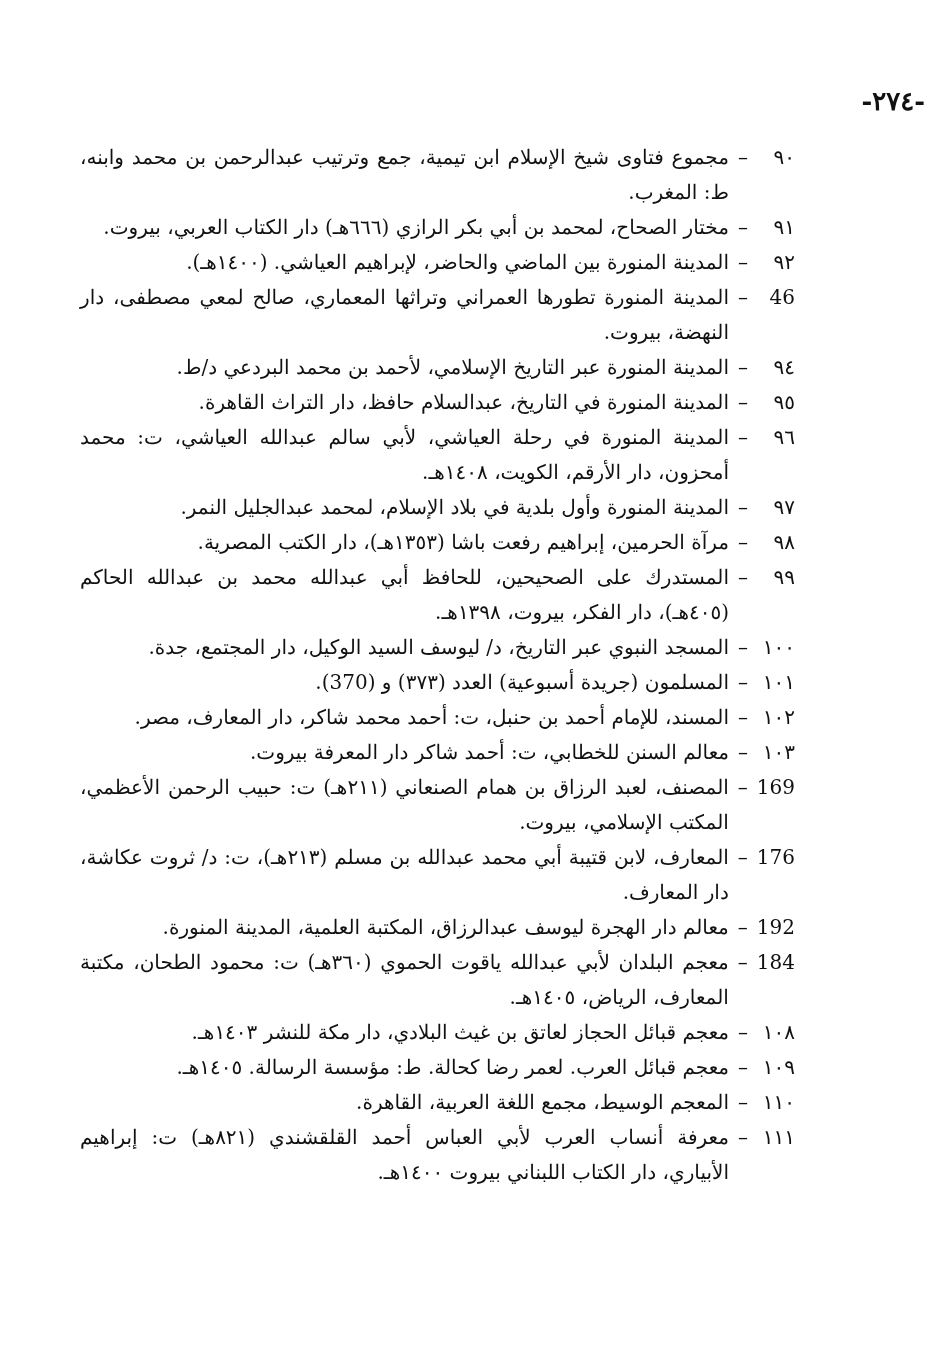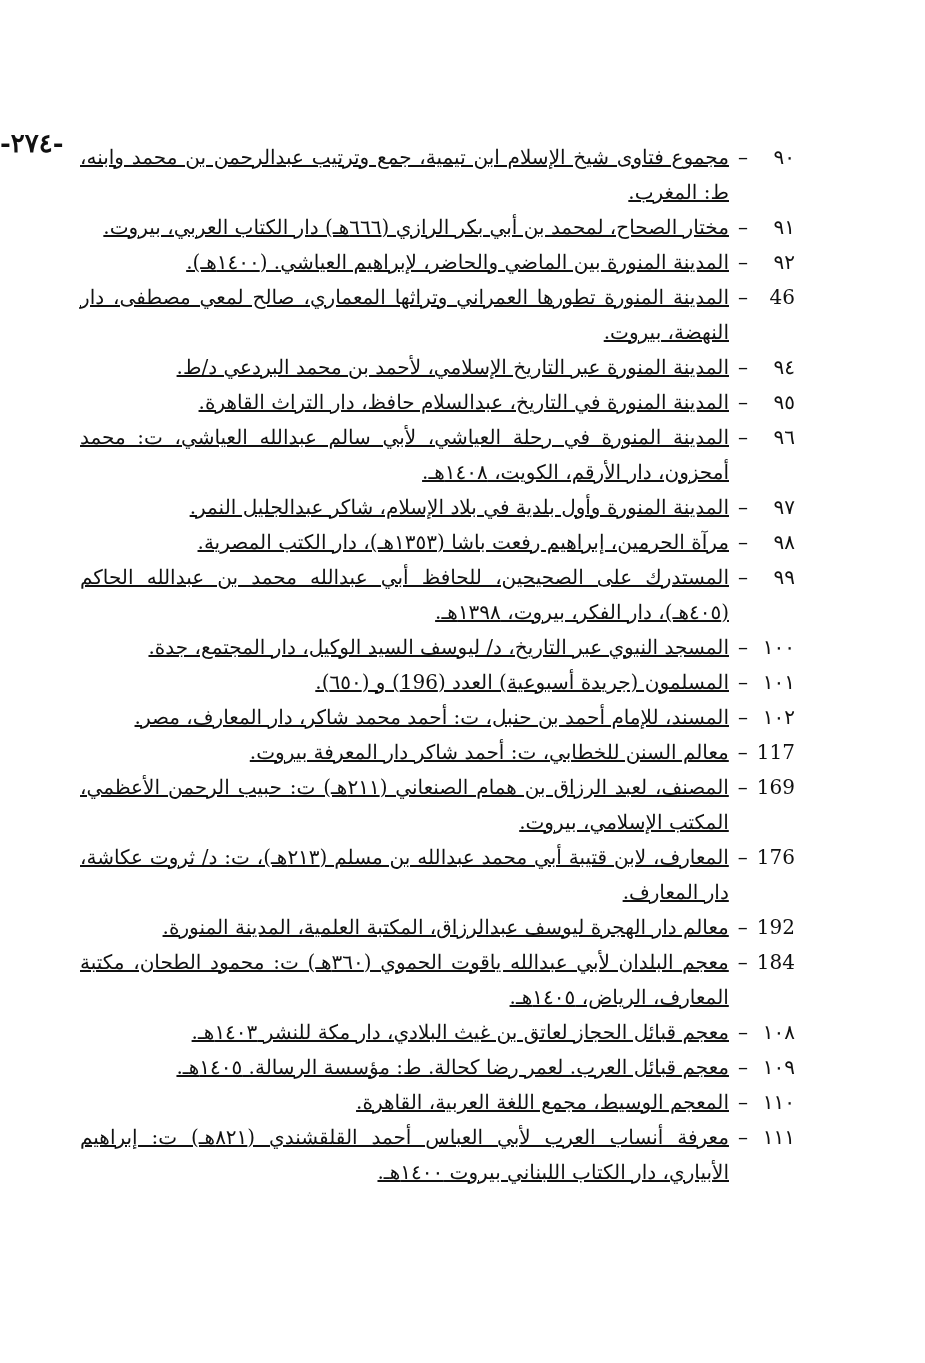--- a/index.html
+++ b/index.html
@@ -13,26 +13,25 @@
       position: relative;
       overflow: hidden;
       font-family: "DejaVu Serif", "Liberation Serif", serif;
       color: #111111;
     }
     .page-number {
       position: absolute;
       top: 86px;
       left: 0;
       width: 925px;
-      text-align: left;
+      text-align: right;
       font-size: 26px;
       font-weight: bold;
       direction: rtl;
       letter-spacing: 1px;
-      margin-top: 42px;
     }
     .entries {
       position: absolute;
       top: 140px;
       left: 80px;
       width: 715px;
       direction: rtl;
     }
     .entry {
       display: flex;
@@ -46,21 +45,20 @@
       white-space: nowrap;
     }
     .entry .dash {
       flex: 0 0 28px;
       text-align: center;
     }
     .entry .text {
       flex: 1 1 auto;
       text-align: justify;
       text-align-last: right;
-      text-decoration: underline;
     }
   </style>
 </head>
 <body>
 
 <div class="page-number">-٢٧٤-</div>
 
 <div class="entries">
   <div class="entry">
     <span class="num">٩٠</span>
@@ -93,49 +91,49 @@
     <span class="text">المدينة المنورة في التاريخ، عبدالسلام حافظ، دار التراث القاهرة.</span>
   </div>
   <div class="entry">
     <span class="num">٩٦</span>
     <span class="dash">–</span>
     <span class="text">المدينة المنورة في رحلة العياشي، لأبي سالم عبدالله العياشي، ت: محمد أمحزون، دار الأرقم، الكويت، ١٤٠٨هـ.</span>
   </div>
   <div class="entry">
     <span class="num">٩٧</span>
     <span class="dash">–</span>
-    <span class="text">المدينة المنورة وأول بلدية في بلاد الإسلام، شاكر عبدالجليل النمر.</span>
+    <span class="text">المدينة المنورة وأول بلدية في بلاد الإسلام، لمحمد عبدالجليل النمر.</span>
   </div>
   <div class="entry">
     <span class="num">٩٨</span>
     <span class="dash">–</span>
     <span class="text">مرآة الحرمين، إبراهيم رفعت باشا (١٣٥٣هـ)، دار الكتب المصرية.</span>
   </div>
   <div class="entry">
     <span class="num">٩٩</span>
     <span class="dash">–</span>
     <span class="text">المستدرك على الصحيحين، للحافظ أبي عبدالله محمد بن عبدالله الحاكم (٤٠٥هـ)، دار الفكر، بيروت، ١٣٩٨هـ.</span>
   </div>
   <div class="entry">
     <span class="num">١٠٠</span>
     <span class="dash">–</span>
     <span class="text">المسجد النبوي عبر التاريخ، د/ ليوسف السيد الوكيل، دار المجتمع، جدة.</span>
   </div>
   <div class="entry">
     <span class="num">١٠١</span>
     <span class="dash">–</span>
-    <span class="text">المسلمون (جريدة أسبوعية) العدد (196) و (٦٥٠).</span>
+    <span class="text">المسلمون (جريدة أسبوعية) العدد (٣٧٣) و (370).</span>
   </div>
   <div class="entry">
     <span class="num">١٠٢</span>
     <span class="dash">–</span>
     <span class="text">المسند، للإمام أحمد بن حنبل، ت: أحمد محمد شاكر، دار المعارف، مصر.</span>
   </div>
   <div class="entry">
-    <span class="num">117</span>
+    <span class="num">١٠٣</span>
     <span class="dash">–</span>
     <span class="text">معالم السنن للخطابي، ت: أحمد شاكر دار المعرفة بيروت.</span>
   </div>
   <div class="entry">
     <span class="num">169</span>
     <span class="dash">–</span>
     <span class="text">المصنف، لعبد الرزاق بن همام الصنعاني (٢١١هـ) ت: حبيب الرحمن الأعظمي، المكتب الإسلامي، بيروت.</span>
   </div>
   <div class="entry">
     <span class="num">176</span>

